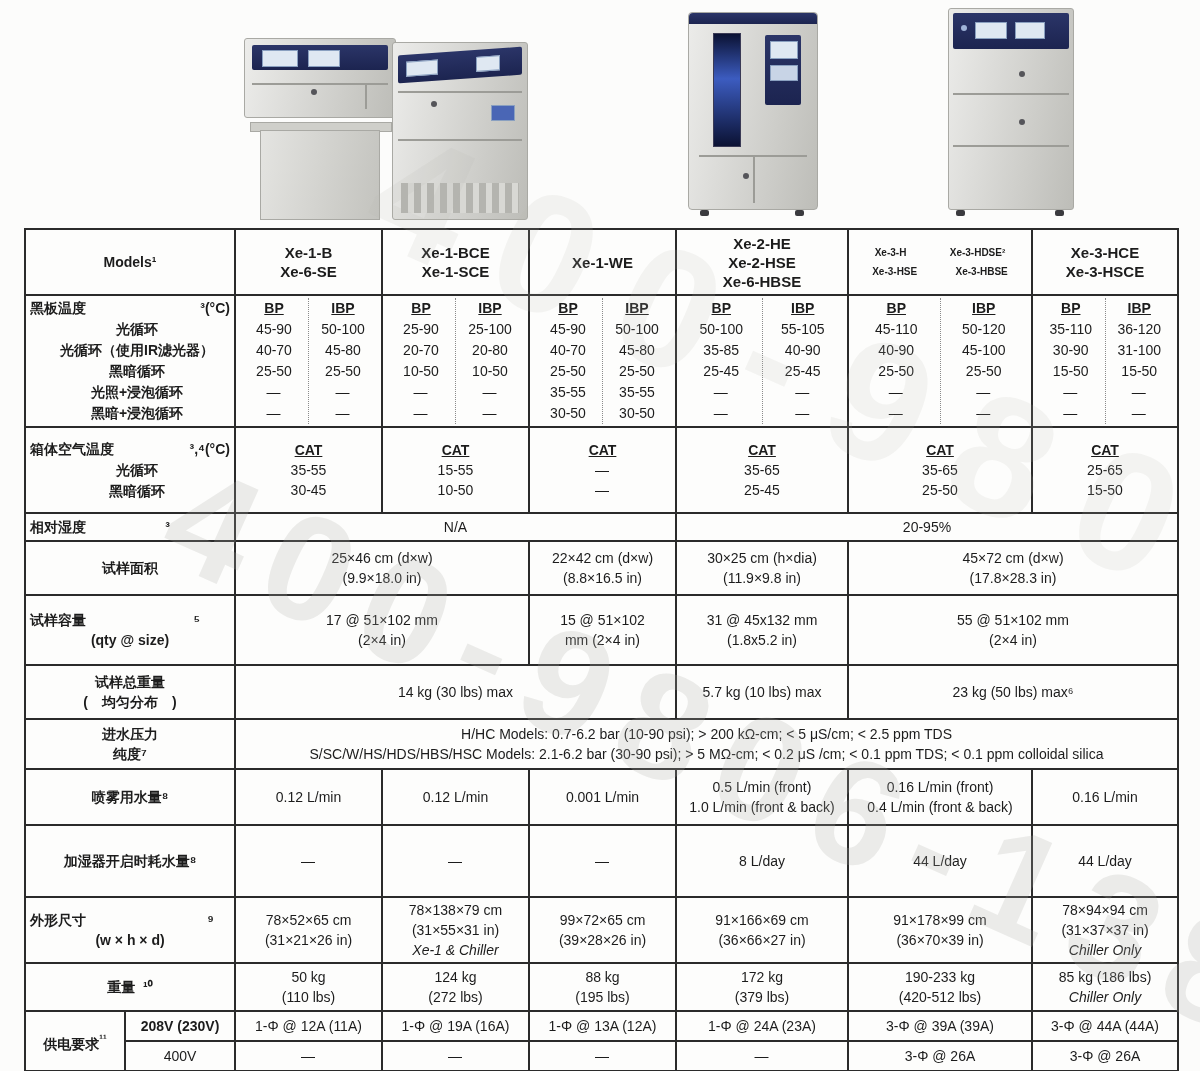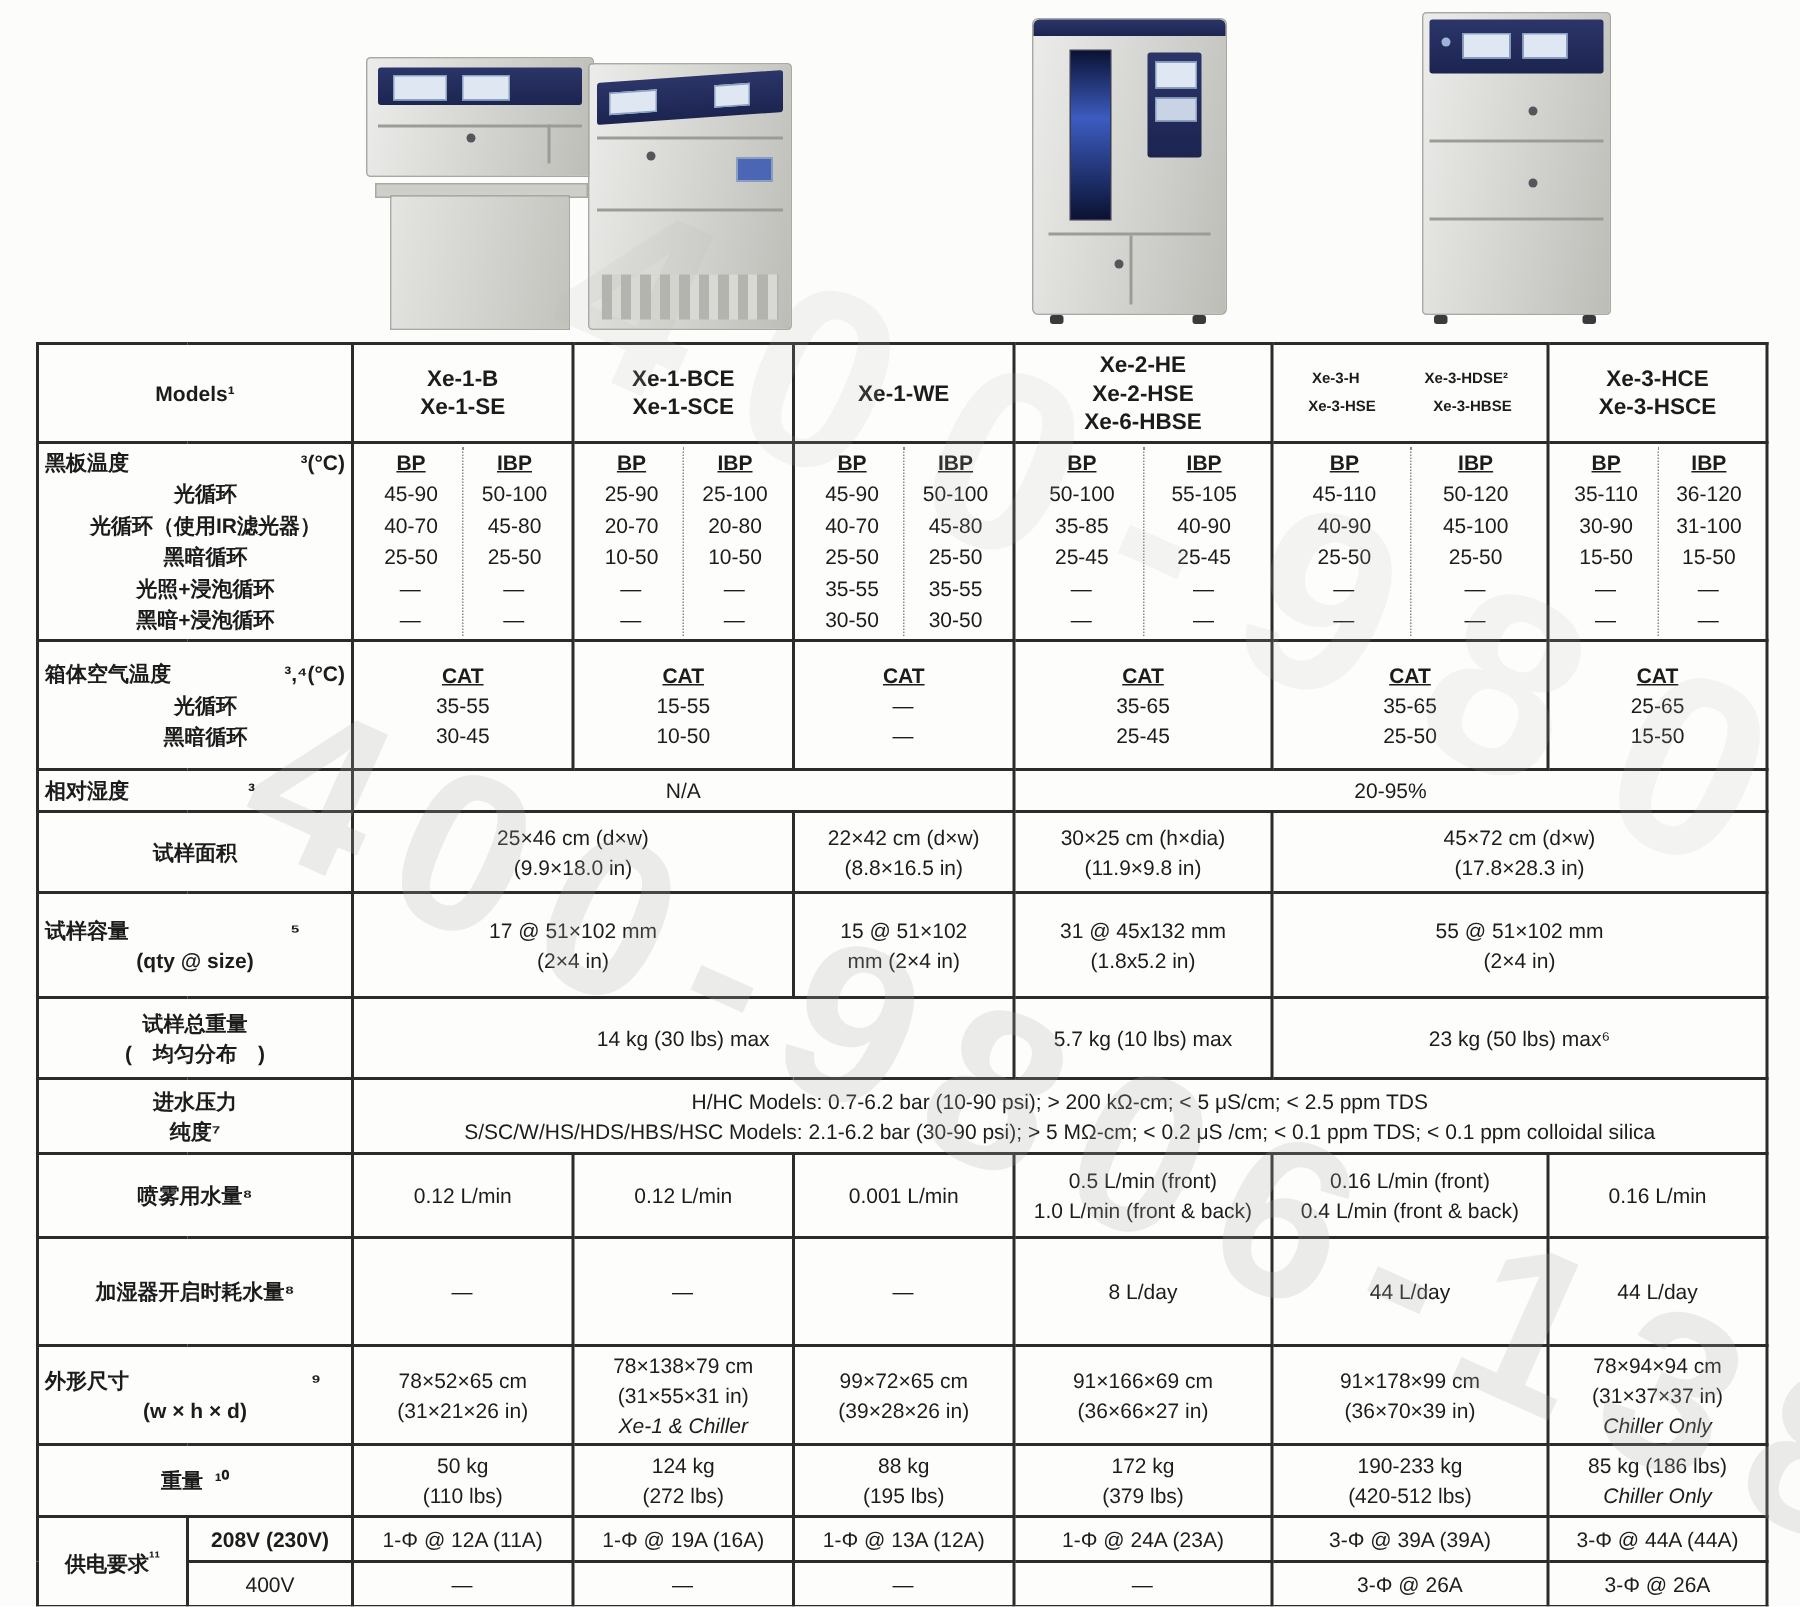--- a/index.html
+++ b/index.html
@@ -124,21 +124,21 @@
       <col style="width:172px">
         <col style="width:184px">
         <col style="width:146px">
     </colgroup>
 
     <tbody>
         <tr style="height:66px;">
       <td colspan="2" class="lbl">Models¹</td>
       <td>
         <div class="modelname">Xe-1-B</div>
-        <div class="modelname">Xe-1-SE</div>
+        <div class="modelname">Xe-6-SE</div>
       </td>
       <td>
         <div class="modelname">Xe-1-BCE</div>
         <div class="modelname">Xe-1-SCE</div>
       </td>
       <td>
         <div class="modelname">Xe-1-WE</div>
       </td>
       <td>
         <div class="modelname">Xe-2-HE</div>

